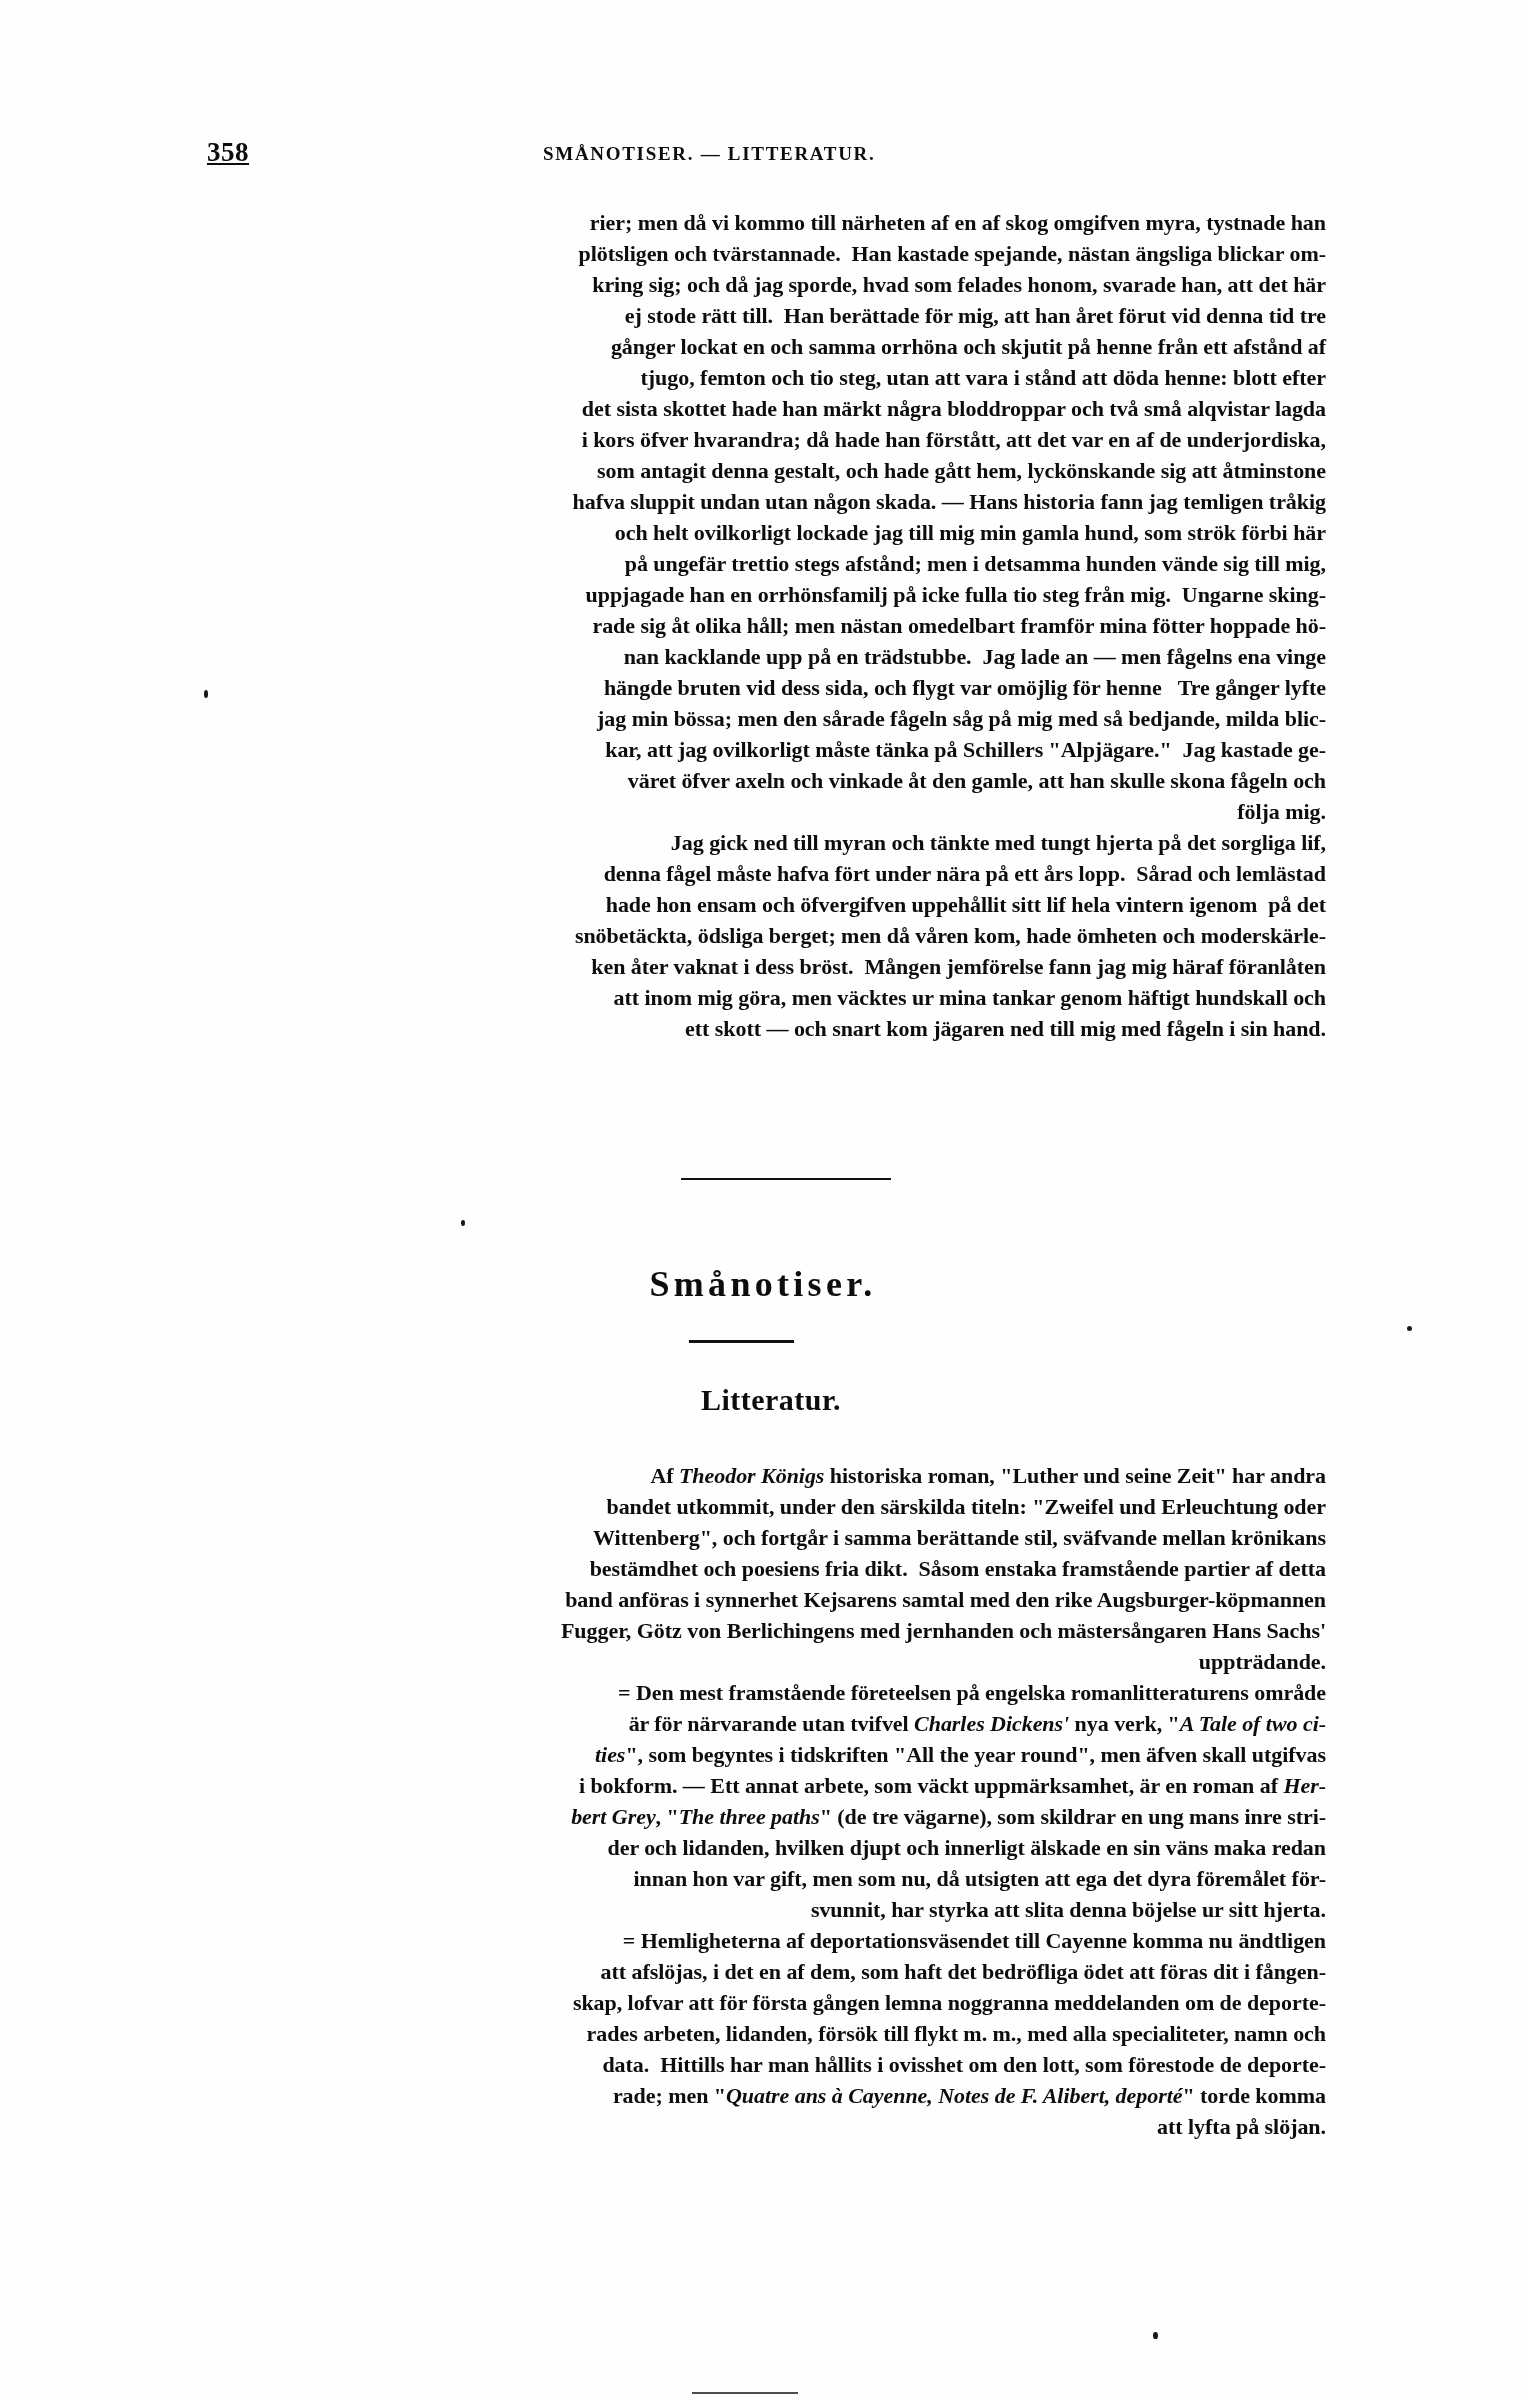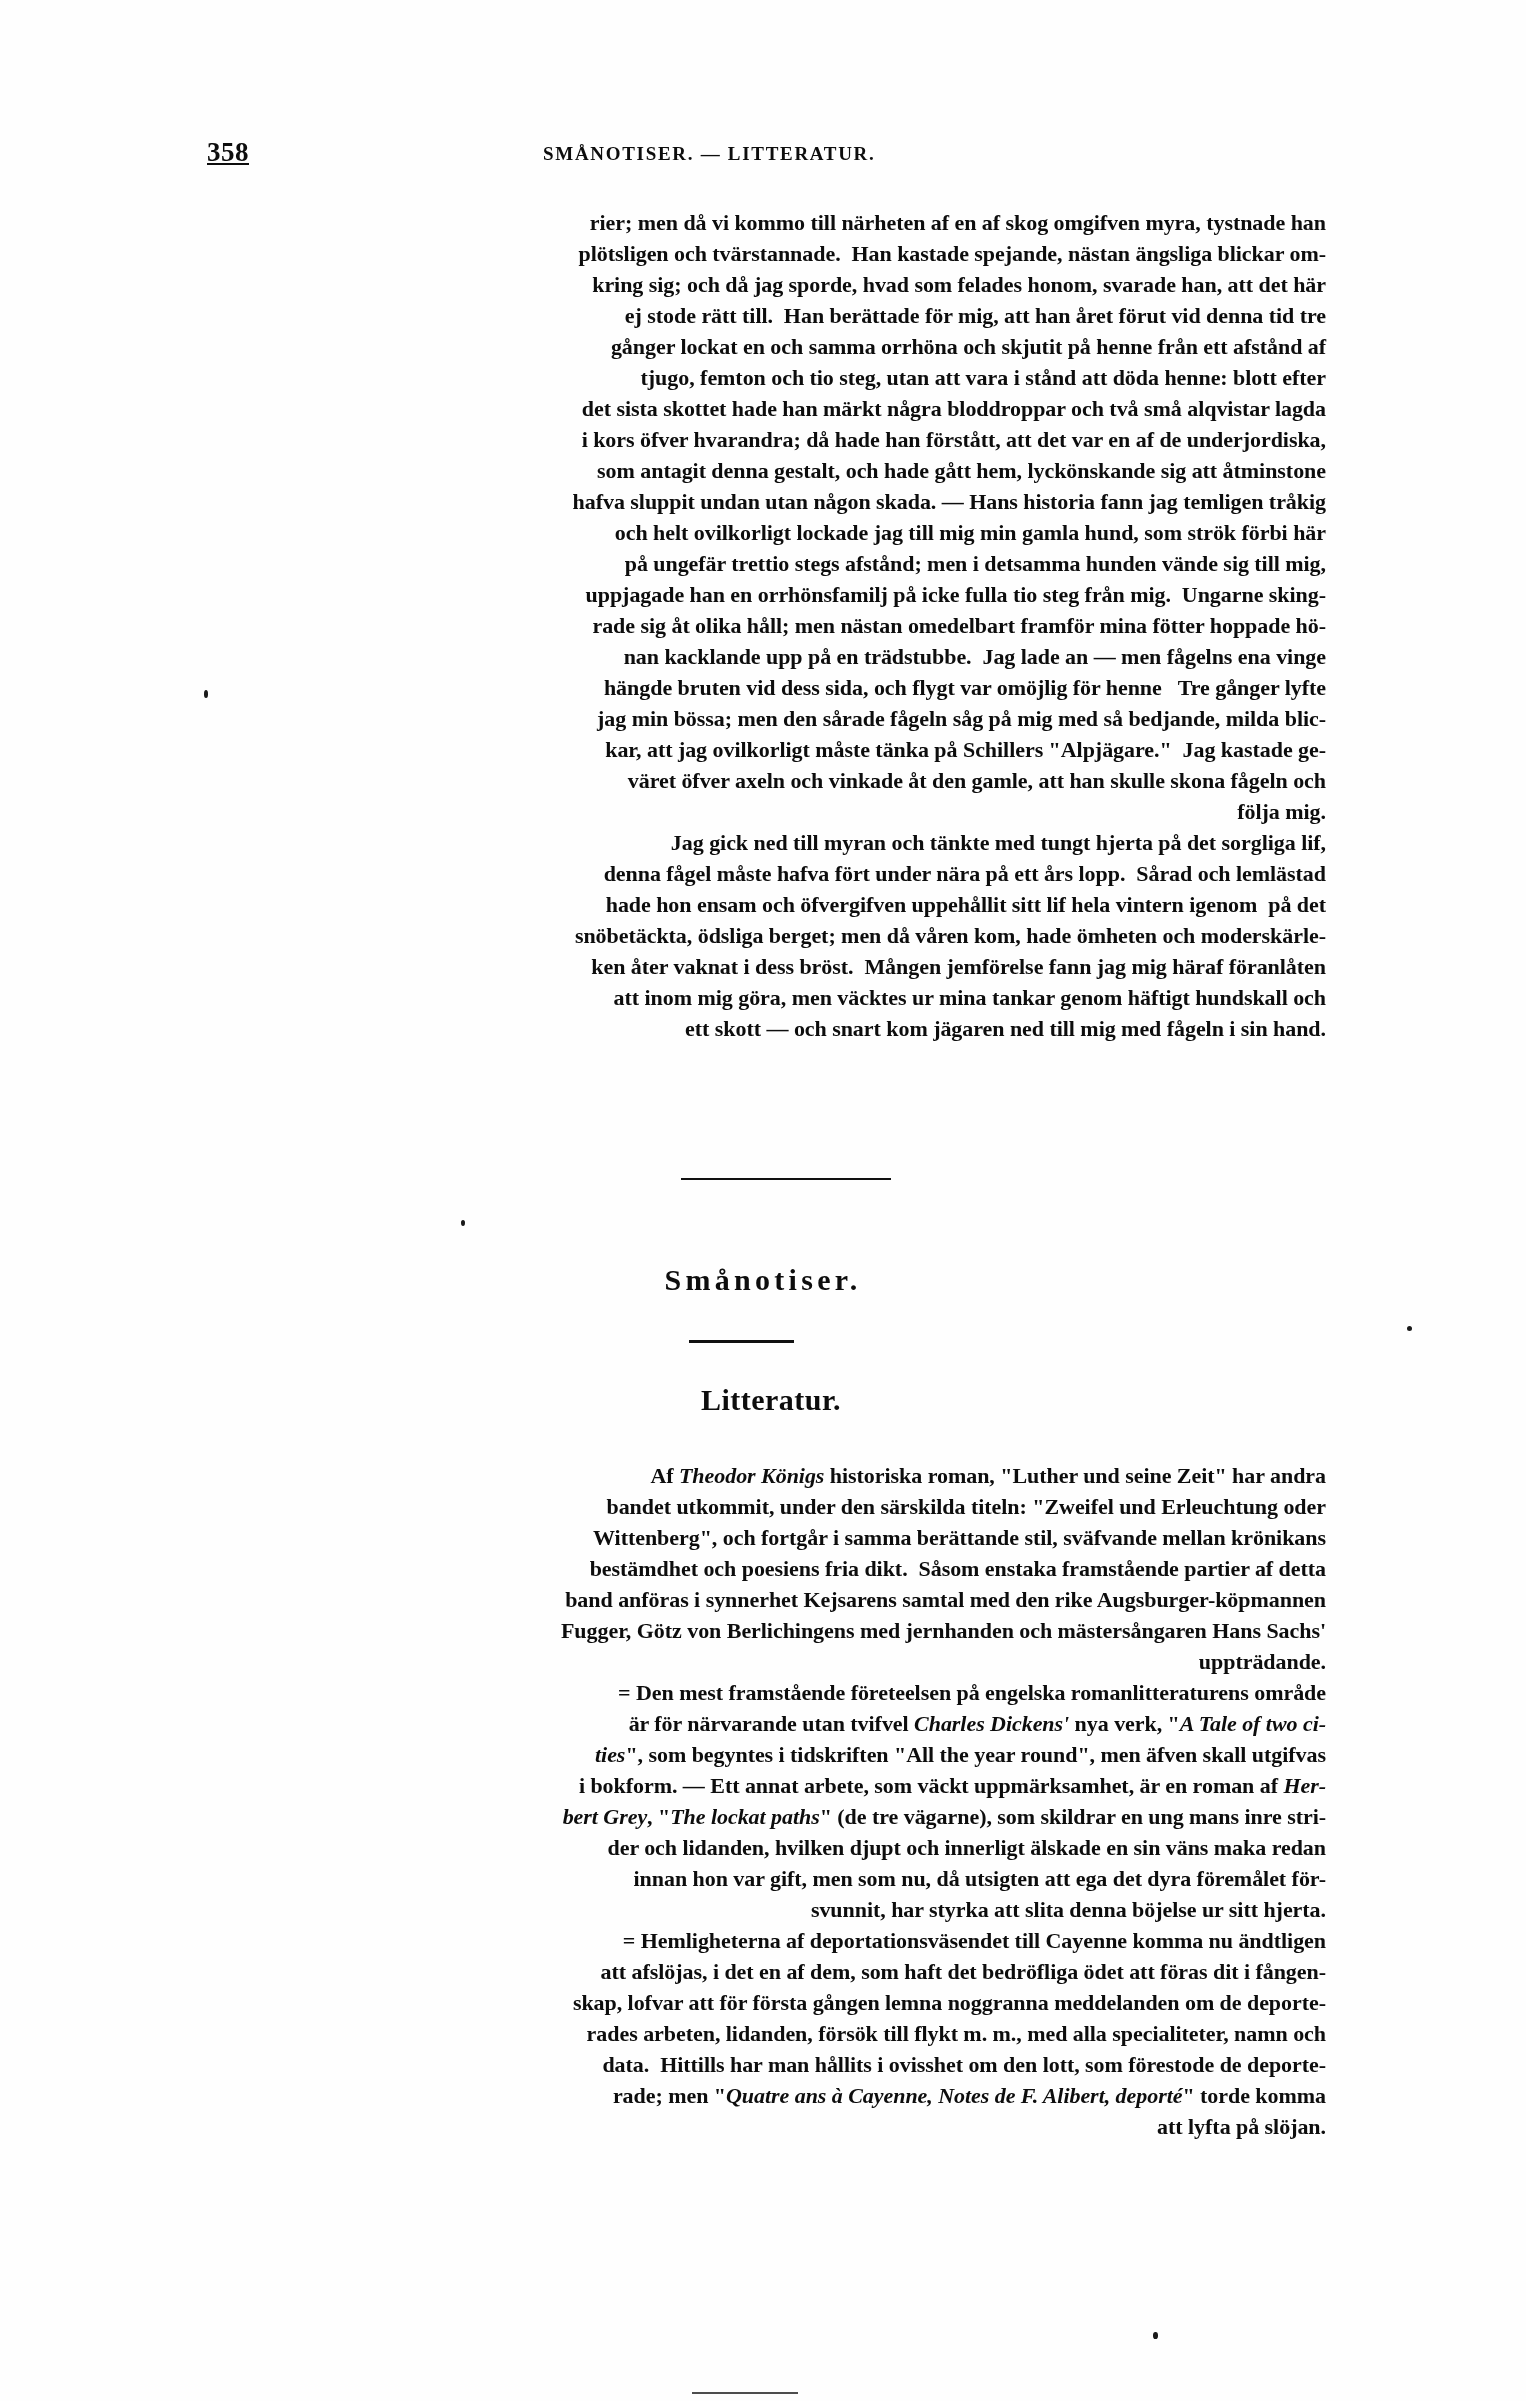--- a/index.html
+++ b/index.html
@@ -102,21 +102,21 @@
     opacity: .75;
   }
 
   
   .h-smanotiser {
     position: absolute;
     left: 0;
     top: 1263px;
     width: 1526px;
     text-align: center;
-    font-size: 30px;
+    font-size: 36px;
     font-weight: bold;
     letter-spacing: 4.3px;
   }
   .h-litteratur {
     position: absolute;
     left: 0;
     top: 1383px;
     width: 1526px;
     text-align: center;
     font-size: 30px;
@@ -193,21 +193,21 @@
           <p>bestämdhet och poesiens fria dikt.  Såsom enstaka framstående partier af detta</p>
           <p>band anföras i synnerhet Kejsarens samtal med den rike Augsburger-köpmannen</p>
           <p>Fugger, Götz von Berlichingens med jernhanden och mästersångaren Hans Sachs'</p>
           <p>uppträdande.</p>
         </div>
         <div>
           <p><span class="indent"></span>= Den mest framstående företeelsen på engelska romanlitteraturens område</p>
           <p>är för närvarande utan tvifvel <i>Charles Dickens'</i> nya verk, "<i>A Tale of two ci-</i></p>
           <p><i>ties</i>", som begyntes i tidskriften "All the year round", men äfven skall utgifvas</p>
           <p>i bokform. — Ett annat arbete, som väckt uppmärksamhet, är en roman af <i>Her-</i></p>
-          <p><i>bert Grey</i>, "<i>The lockat paths</i>" (de tre vägarne), som skildrar en ung mans inre stri-</p>
+          <p><i>bert Grey</i>, "<i>The three paths</i>" (de tre vägarne), som skildrar en ung mans inre stri-</p>
           <p>der och lidanden, hvilken djupt och innerligt älskade en sin väns maka redan</p>
           <p>innan hon var gift, men som nu, då utsigten att ega det dyra föremålet för-</p>
           <p>svunnit, har styrka att slita denna böjelse ur sitt hjerta.</p>
         </div>
         <div>
           <p><span class="indent"></span>= Hemligheterna af deportationsväsendet till Cayenne komma nu ändtligen</p>
           <p>att afslöjas, i det en af dem, som haft det bedröfliga ödet att föras dit i fången-</p>
           <p>skap, lofvar att för första gången lemna noggranna meddelanden om de deporte-</p>
           <p>rades arbeten, lidanden, försök till flykt m. m., med alla specialiteter, namn och</p>
           <p>data.  Hittills har man hållits i ovisshet om den lott, som förestode de deporte-</p>

